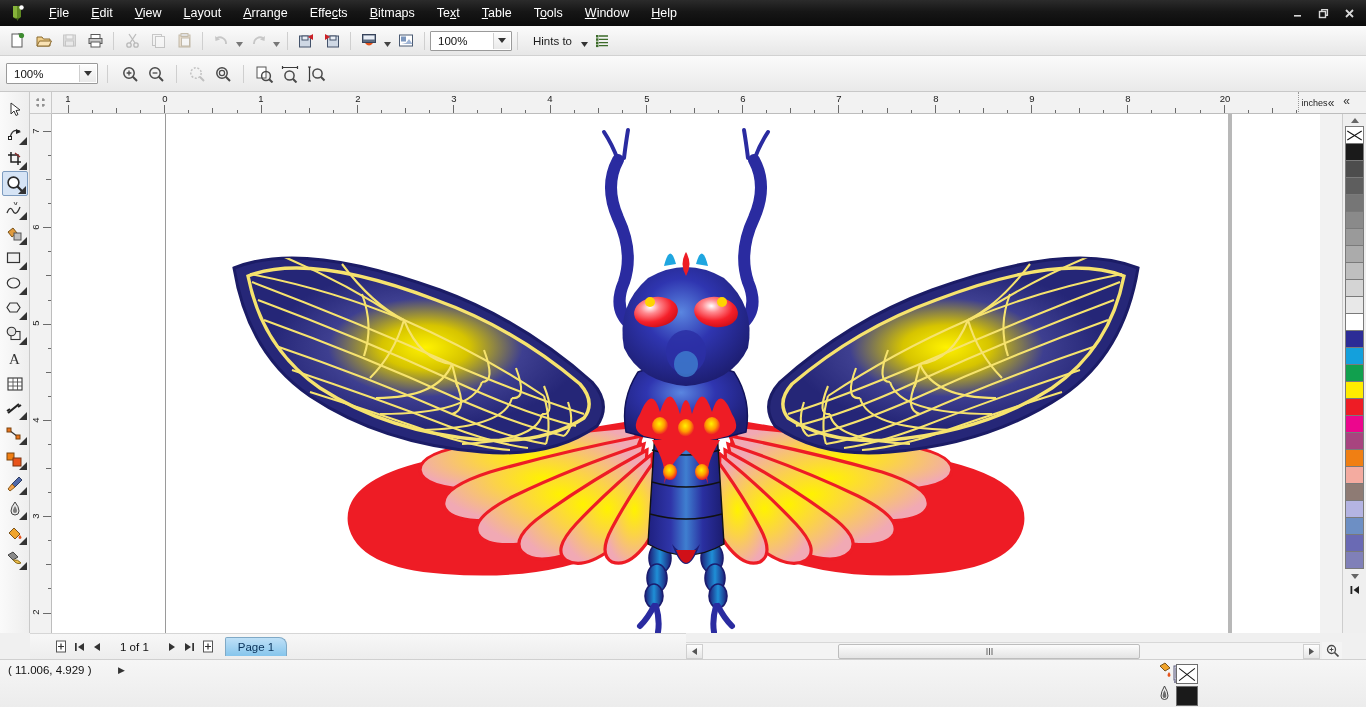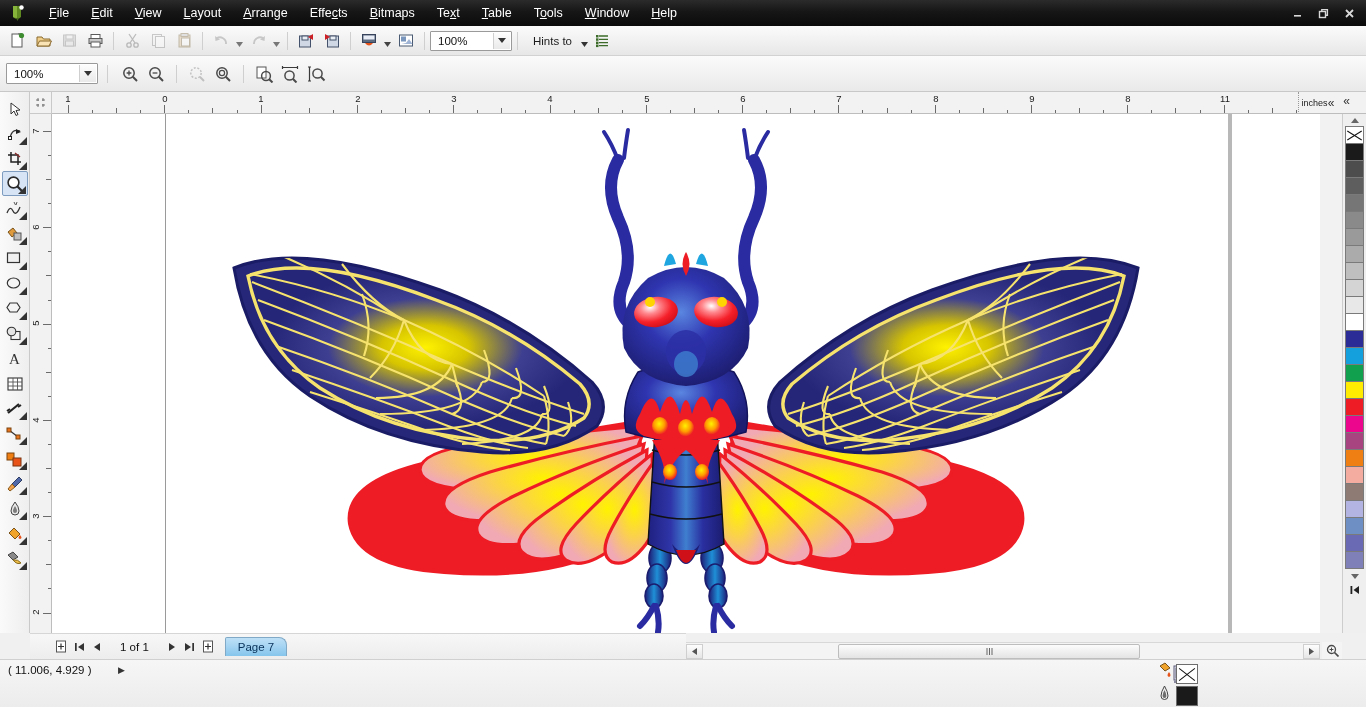--- a/index.html
+++ b/index.html
@@ -543,21 +543,21 @@
     <div class="hlabel" style="left:209px;">1</div>
     <div class="hlabel" style="left:306px;">2</div>
     <div class="hlabel" style="left:402px;">3</div>
     <div class="hlabel" style="left:498px;">4</div>
     <div class="hlabel" style="left:595px;">5</div>
     <div class="hlabel" style="left:691px;">6</div>
     <div class="hlabel" style="left:787px;">7</div>
     <div class="hlabel" style="left:884px;">8</div>
     <div class="hlabel" style="left:980px;">9</div>
     <div class="hlabel" style="left:1076px;">8</div>
-    <div class="hlabel" style="left:1173px;">11</div>
+    <div class="hlabel" style="left:1173px;">20</div>
     <div id="hticks">
         <div class="htick" style="left:16px;height:8px;"></div>
         <div class="htick" style="left:40.075px;height:3px;"></div>
         <div class="htick" style="left:64.15px;height:5px;"></div>
         <div class="htick" style="left:88.225px;height:3px;"></div>
         <div class="htick" style="left:112.3px;height:8px;"></div>
         <div class="htick" style="left:136.375px;height:3px;"></div>
         <div class="htick" style="left:160.45px;height:5px;"></div>
         <div class="htick" style="left:184.52499999999998px;height:3px;"></div>
         <div class="htick" style="left:208.6px;height:8px;"></div>
@@ -1023,21 +1023,21 @@
           <rect x="8.3" y="1" width="1.7" height="8" fill="#333"></rect>
         </svg>
     </div>
     <div class="pnbtn">
       <svg width="12" height="13">
           <rect x="1.5" y="1" width="9" height="11" fill="#fff" stroke="#555"></rect>
           <path d="M6 3.5 v6 M3 6.5 h6" stroke="#333" stroke-width="1.2"></path>
         </svg>
     </div>
     <div class="pagetab">
-      <span>Page 7</span>
+      <span>Page 1</span>
     </div>
   </div>
 </div>
 
 <div class="statusbar">
   <div class="coords">( 11.006, 4.929 )</div>
   <div class="coord-arrow">▶</div>
 
   <div class="status-right">
     <svg width="18" height="20">

